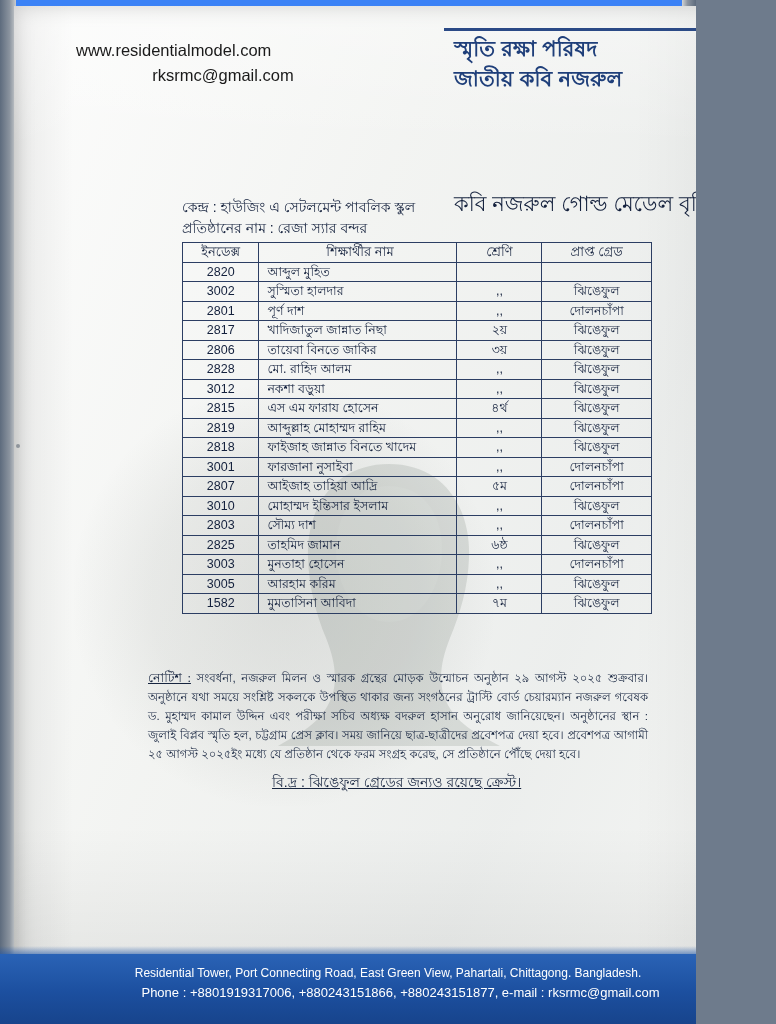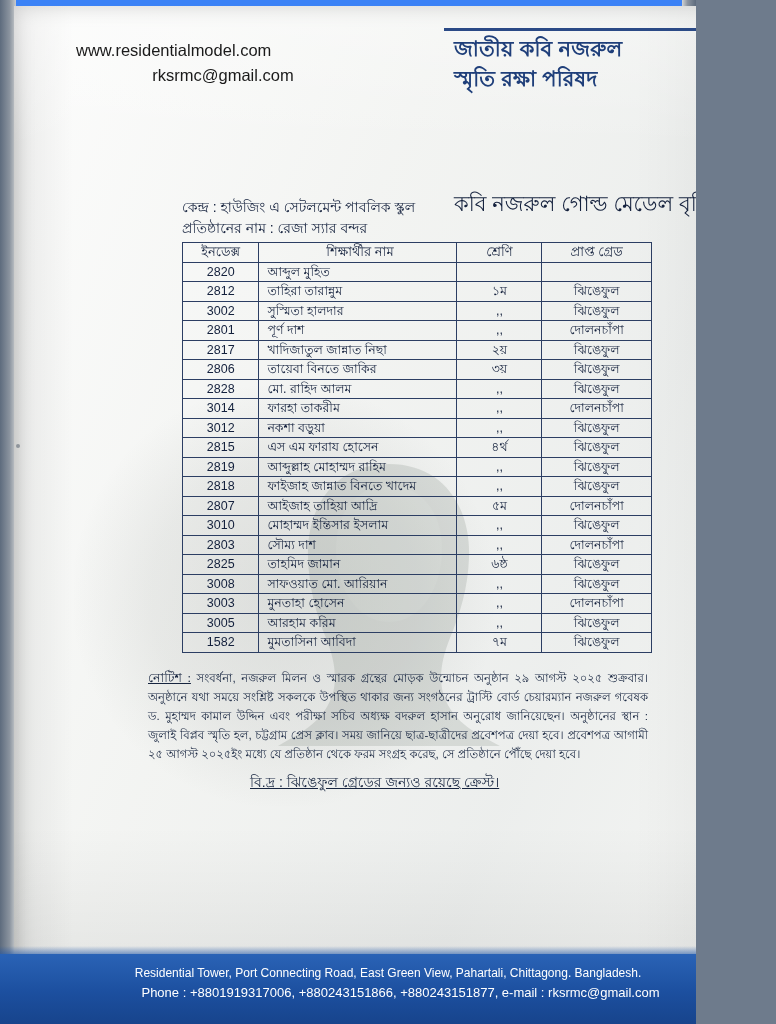--- a/index.html
+++ b/index.html
@@ -158,21 +158,21 @@
     font-size: 11.6px;
     line-height: 1.62;
     color: #16243f;
     text-align: justify;
   }
   .notice .lead { font-size: 12.5px; }
   .notice .lead-u { text-decoration: underline; font-family: Liberation Serif, serif; }
 
   .footnote {
     position: absolute;
-    left: 236px;
+    left: 258px;
     top: 765px;
     font-size: 14px;
     color: #16243f;
     text-decoration: underline;
     white-space: nowrap;
   }
 
   
   .footer {
     position: absolute;
@@ -243,22 +243,22 @@
     </div>
 
     <div class="top-rule"></div>
 
     <div class="header-left">
       <span class="url">www.residentialmodel.com</span>
       <span class="mail">rksrmc@gmail.com</span>
     </div>
 
     <div class="header-right">
+      <div>স্মৃতি রক্ষা পরিষদ</div>
       <div>জাতীয় কবি নজরুল</div>
-      <div>স্মৃতি রক্ষা পরিষদ</div>
     </div>
 
     <div class="doc-title">কবি নজরুল গোল্ড মেডেল বৃত্তি ২০২৫</div>
     <div class="meta-center">কেন্দ্র : হাউজিং এ সেটলমেন্ট পাবলিক স্কুল</div>
     <div class="meta-inst">প্রতিষ্ঠানের নাম : রেজা স্যার বন্দর</div>
 
     <table class="tbl">
       <thead>
         <tr>
           <th class="col-idx">ইনডেক্স</th>
@@ -268,26 +268,20 @@
         </tr>
       </thead>
       <tbody id="table-body">
           <tr>
             <td class="col-idx">2820</td>
             <td class="col-name">আব্দুল মুহিত</td>
             <td class="col-class"></td>
             <td class="col-grade"></td>
           </tr>
           <tr>
-            <td class="col-idx">2812</td>
-            <td class="col-name">তাহিরা তারান্নুম</td>
-            <td class="col-class">১ম</td>
-            <td class="col-grade">ঝিঙেফুল</td>
-          </tr>
-          <tr>
             <td class="col-idx">3002</td>
             <td class="col-name">সুস্মিতা হালদার</td>
             <td class="col-class">,,</td>
             <td class="col-grade">ঝিঙেফুল</td>
           </tr>
           <tr>
             <td class="col-idx">2801</td>
             <td class="col-name">পূর্ণ দাশ</td>
             <td class="col-class">,,</td>
             <td class="col-grade">দোলনচাঁপা</td>
@@ -304,26 +298,20 @@
             <td class="col-class">৩য়</td>
             <td class="col-grade">ঝিঙেফুল</td>
           </tr>
           <tr>
             <td class="col-idx">2828</td>
             <td class="col-name">মো. রাহিদ আলম</td>
             <td class="col-class">,,</td>
             <td class="col-grade">ঝিঙেফুল</td>
           </tr>
           <tr>
-            <td class="col-idx">3014</td>
-            <td class="col-name">ফারহা তাকরীম</td>
-            <td class="col-class">,,</td>
-            <td class="col-grade">দোলনচাঁপা</td>
-          </tr>
-          <tr>
             <td class="col-idx">3012</td>
             <td class="col-name">নকশা বড়ুয়া</td>
             <td class="col-class">,,</td>
             <td class="col-grade">ঝিঙেফুল</td>
           </tr>
           <tr>
             <td class="col-idx">2815</td>
             <td class="col-name">এস এম ফারায হোসেন</td>
             <td class="col-class">৪র্থ</td>
             <td class="col-grade">ঝিঙেফুল</td>
@@ -332,20 +320,26 @@
             <td class="col-idx">2819</td>
             <td class="col-name">আব্দুল্লাহ মোহাম্মদ রাহিম</td>
             <td class="col-class">,,</td>
             <td class="col-grade">ঝিঙেফুল</td>
           </tr>
           <tr>
             <td class="col-idx">2818</td>
             <td class="col-name">ফাইজাহ জান্নাত বিনতে খাদেম</td>
             <td class="col-class">,,</td>
             <td class="col-grade">ঝিঙেফুল</td>
+          </tr>
+          <tr>
+            <td class="col-idx">3001</td>
+            <td class="col-name">ফারজানা নুসাইবা</td>
+            <td class="col-class">,,</td>
+            <td class="col-grade">দোলনচাঁপা</td>
           </tr>
           <tr>
             <td class="col-idx">2807</td>
             <td class="col-name">আইজাহ তাহিয়া আদ্রি</td>
             <td class="col-class">৫ম</td>
             <td class="col-grade">দোলনচাঁপা</td>
           </tr>
           <tr>
             <td class="col-idx">3010</td>
             <td class="col-name">মোহাম্মদ ইন্তিসার ইসলাম</td>
@@ -355,26 +349,20 @@
           <tr>
             <td class="col-idx">2803</td>
             <td class="col-name">সৌম্য দাশ</td>
             <td class="col-class">,,</td>
             <td class="col-grade">দোলনচাঁপা</td>
           </tr>
           <tr>
             <td class="col-idx">2825</td>
             <td class="col-name">তাহমিদ জামান</td>
             <td class="col-class">৬ষ্ঠ</td>
-            <td class="col-grade">ঝিঙেফুল</td>
-          </tr>
-          <tr>
-            <td class="col-idx">3008</td>
-            <td class="col-name">সাফওয়াত মো. আরিয়ান</td>
-            <td class="col-class">,,</td>
             <td class="col-grade">ঝিঙেফুল</td>
           </tr>
           <tr>
             <td class="col-idx">3003</td>
             <td class="col-name">মুনতাহা হোসেন</td>
             <td class="col-class">,,</td>
             <td class="col-grade">দোলনচাঁপা</td>
           </tr>
           <tr>
             <td class="col-idx">3005</td>

